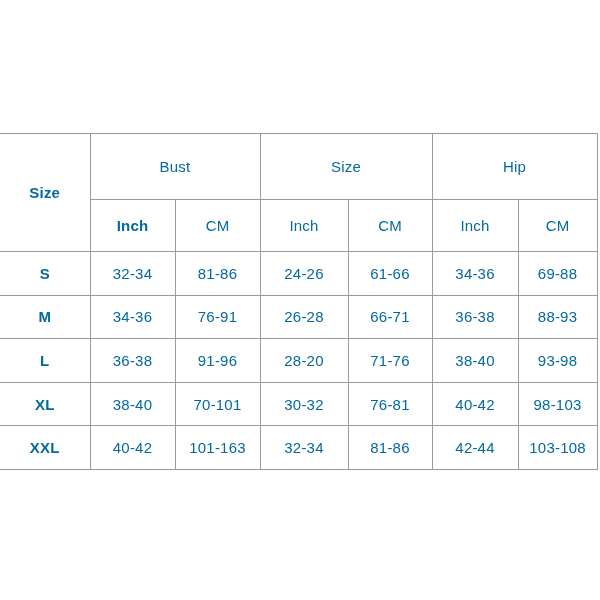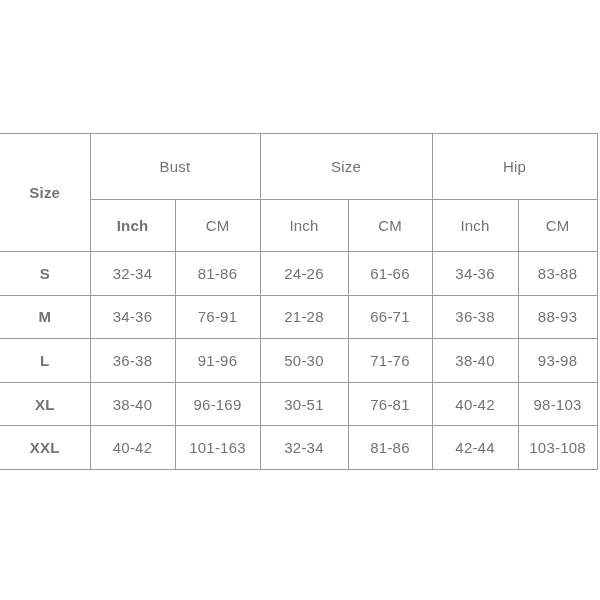--- a/index.html
+++ b/index.html
@@ -32,21 +32,21 @@
   table.size-chart {
     border-collapse: collapse;
     width: 597px;
     table-layout: fixed;
     background: #ffffff;
   }
 
   table.size-chart td {
     border: 1px solid #9a9a9a;
     border-left-color: #8f8f8f;
-    color: #737373;
+    color: #0369a1;
     font-size: 15px;
     font-weight: 400;
     text-align: center;
     vertical-align: middle;
     padding: 0;
     background: #ffffff;
     letter-spacing: 0.2px;
   }
 
   
@@ -115,48 +115,48 @@
           <td class="cell-unit">CM</td>
         </tr>
 
         <tr class="row-body">
           <td class="cell-sizelabel">S</td>
           <td class="cell-value">32-34</td>
           <td class="cell-value">81-86</td>
           <td class="cell-value">24-26</td>
           <td class="cell-value">61-66</td>
           <td class="cell-value">34-36</td>
-          <td class="cell-value">83-88</td>
+          <td class="cell-value">69-88</td>
         </tr>
 
         <tr class="row-body">
           <td class="cell-sizelabel">M</td>
           <td class="cell-value">34-36</td>
           <td class="cell-value">76-91</td>
-          <td class="cell-value">21-28</td>
+          <td class="cell-value">26-28</td>
           <td class="cell-value">66-71</td>
           <td class="cell-value">36-38</td>
           <td class="cell-value">88-93</td>
         </tr>
 
         <tr class="row-body">
           <td class="cell-sizelabel">L</td>
           <td class="cell-value">36-38</td>
           <td class="cell-value">91-96</td>
-          <td class="cell-value">50-30</td>
+          <td class="cell-value">28-20</td>
           <td class="cell-value">71-76</td>
           <td class="cell-value">38-40</td>
           <td class="cell-value">93-98</td>
         </tr>
 
         <tr class="row-body">
           <td class="cell-sizelabel">XL</td>
           <td class="cell-value">38-40</td>
-          <td class="cell-value">96-169</td>
-          <td class="cell-value">30-51</td>
+          <td class="cell-value">70-101</td>
+          <td class="cell-value">30-32</td>
           <td class="cell-value">76-81</td>
           <td class="cell-value">40-42</td>
           <td class="cell-value">98-103</td>
         </tr>
 
         <tr class="row-body">
           <td class="cell-sizelabel">XXL</td>
           <td class="cell-value">40-42</td>
           <td class="cell-value">101-163</td>
           <td class="cell-value">32-34</td>

